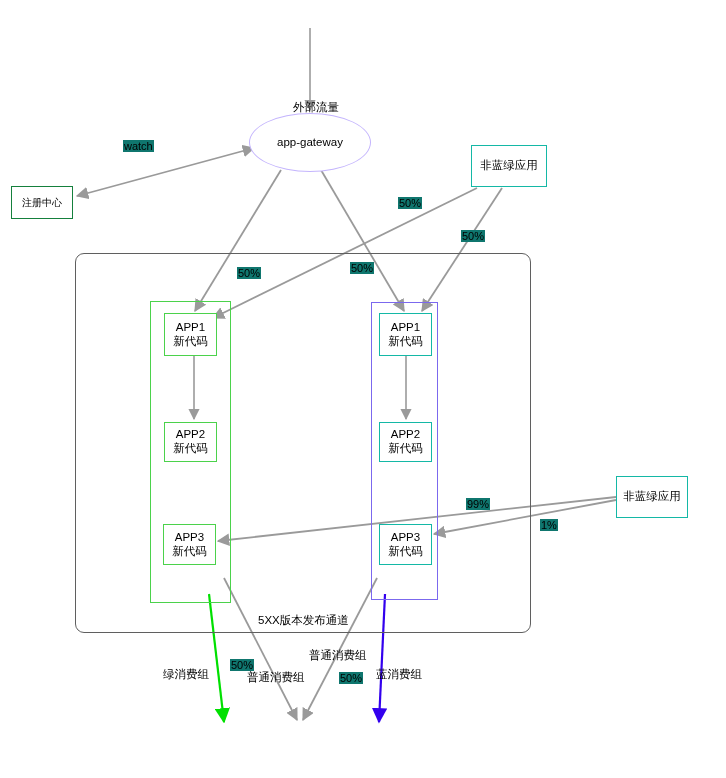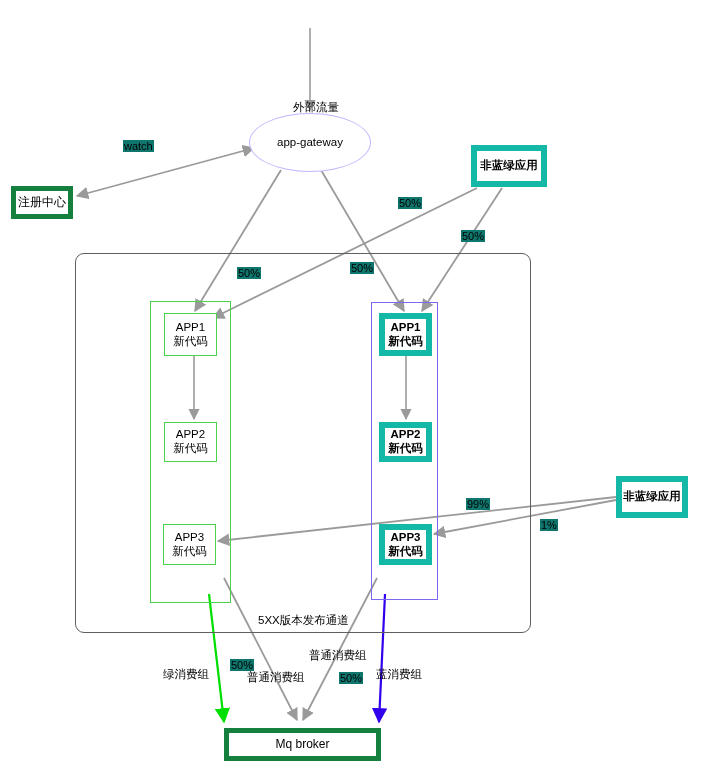--- a/index.html
+++ b/index.html
@@ -30,41 +30,40 @@
     box-sizing: border-box;
     display: flex;
     align-items: center;
     justify-content: center;
     text-align: center;
     background: #ffffff;
     line-height: 1.18;
     white-space: pre-line;
   }
   .node-rect {
-    border: 5px solid #15803d;
-    font-size: 12px;
+    border: 1px solid #15803d;
+    font-size: 10px;
     color: #000000;
   }
   .node-ellipse {
     border: 1px solid #c4b5fd;
     border-radius: 50%;
     font-size: 11.5px;
     color: #000000;
     background: #ffffff;
   }
   .node-green {
     border: 1px solid #4bd24b;
     font-size: 11.5px;
     color: #000000;
   }
   .node-blue {
-    border: 6px solid #14b8a6;
-    font-size: 11.5px;
-    color: #000000;
-    font-weight: bold;
+    border: 1px solid #14b8a6;
+    font-size: 11.5px;
+    color: #000000;
   }
   .group-box {
     position: absolute;
     box-sizing: border-box;
     background: transparent;
   }
   .group-green {
     border: 1px solid #4bd24b;
   }
   .group-blue {
@@ -167,21 +166,20 @@
 
   <div class="node node-blue" style="left:379px; top:313px; width:53px; height:43px;">APP1
 新代码</div>
 
   <div class="node node-blue" style="left:379px; top:422px; width:53px; height:40px;">APP2
 新代码</div>
 
   <div class="node node-blue" style="left:379px; top:524px; width:53px; height:41px;">APP3
 新代码</div>
 
-  <div class="node node-rect" style="left:224px; top:728px; width:157px; height:33px;">Mq broker</div>
 
   <div class="edge-label-cn" style="left:293px; top:73px;margin-top:28px;">外部流量</div>
 
   <div class="edge-label" style="left:123px; top:140px;">watch</div>
 
   <div class="edge-label" style="left:237px; top:267px;">50%</div>
 
   <div class="edge-label" style="left:350px; top:262px;">50%</div>
 
   <div class="edge-label" style="left:398px; top:197px;">50%</div>

